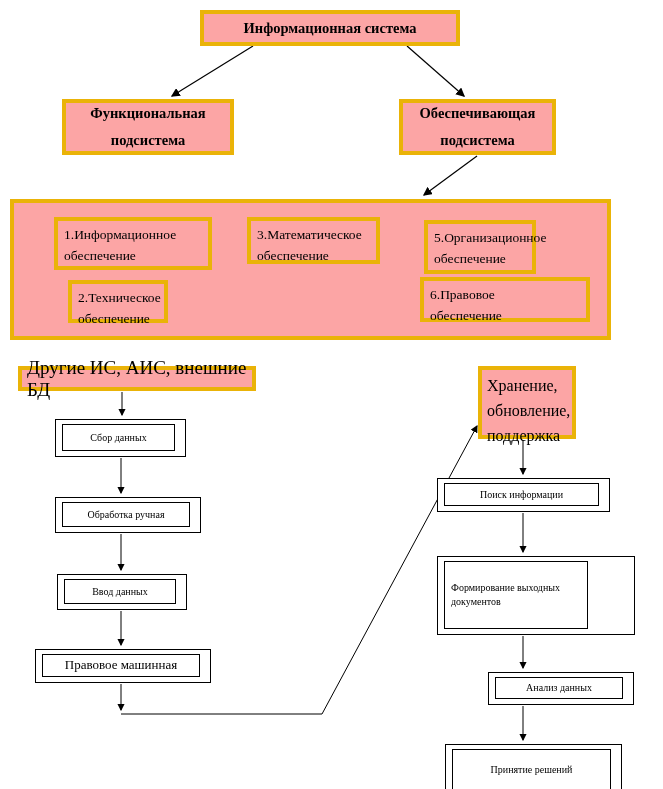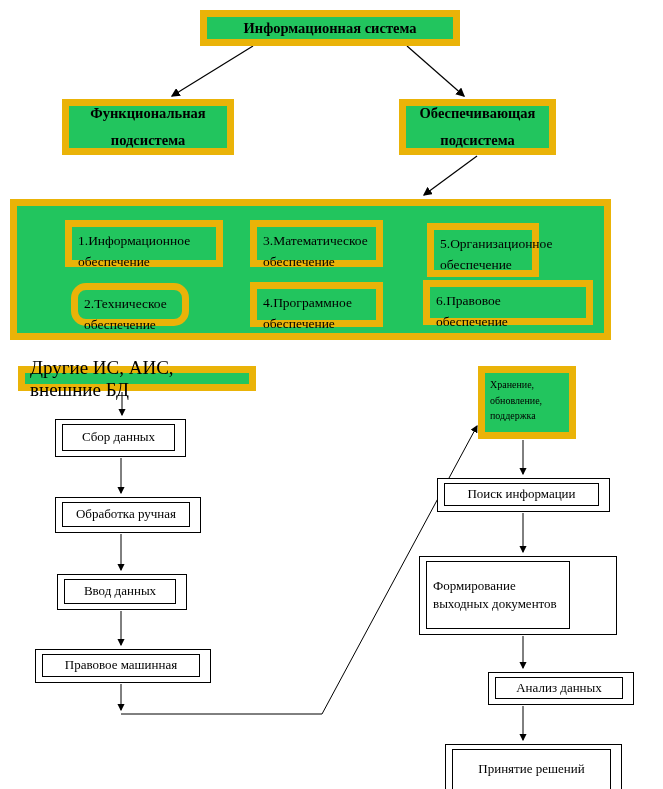--- a/index.html
+++ b/index.html
@@ -13,40 +13,40 @@
     width:663px; height:789px;
     background:#fff;
     overflow:hidden;
   }
   .svg-layer {
     position:absolute; left:0; top:0; width:663px; height:789px;
     pointer-events:none;
   }
   .node {
     position:absolute;
-    border:7px solid #eab308;
-    background:#22c55e;
+    border:4px solid #eab308;
+    background:#fca5a5;
   }
   .txt-c { display:flex; align-items:center; justify-content:center; text-align:center; }
   .hdr   { font-weight:bold; font-size:14.5px; }
   .two-line { line-height:27px; }
   .sub   { font-size:13.5px; line-height:1.55; padding:4px 6px; }
   .sub6  { padding-right:80px; }
   .line-box { font-size:19px; display:flex; align-items:center; padding-left:5px; }
-  .pad-box  { font-size:10px; line-height:1.55; padding:4px 5px; }
+  .pad-box  { font-size:16px; line-height:1.55; padding:4px 5px; }
   .stack {
     position:absolute;
     border:1px solid #000;
     background:#fff;
   }
   .stack > .inner {
     position:absolute; left:6px; top:4px; right:10px; bottom:5px;
     border:1px solid #000; background:#fff;
     display:flex; align-items:center; justify-content:center;
-    text-align:center; font-size:13px; line-height:1.4;
+    text-align:center; font-size:10px; line-height:1.4;
   }
   .stack.forming > .inner {
     right:46px; justify-content:flex-start; text-align:left; padding:0 6px;
   }
   .stack.machine > .inner { font-size:13px; }
 </style>
 </head>
 <body>
 
 <div class="canvas">
@@ -72,25 +72,24 @@
     <line x1="523" y1="706" x2="523" y2="740" stroke="#000" stroke-width="1" marker-end="url(#arrow)"></line>
   </svg>
 
   <div class="node txt-c hdr" style="left:200px; top:10px; width:260px; height:36px;">Информационная система</div>
 
   <div class="node txt-c hdr two-line" style="left:62px; top:99px; width:172px; height:56px;">Функциональная подсистема</div>
 
   <div class="node txt-c hdr two-line" style="left:399px; top:99px; width:157px; height:56px;">Обеспечивающая подсистема</div>
 
   <div class="node" style="left:10px; top:199px; width:601px; height:141px;">
-    <div class="node sub" style="left:48px; top:14px; width:158px; height:47px;">1.Информационное обеспечение</div>
+    <div class="node sub" style="left:40px; top:14px; width:158px; height:53px;">1.Информационное обеспечение</div>
     <div class="node sub" style="left:233px; top:14px; width:133px; height:47px;">3.Математическое обеспечение</div>
     <div class="node sub" style="left:410px; top:17px; width:112px; height:54px;">5.Организационное обеспечение</div>
-    <div class="node sub" style="left:54px; top:77px; width:118px; height:43px;border-radius:15px;">2.Техническое обеспечение</div>
-    <div class="node sub" style="left:233px; top:76px; width:133px; height:45px;">4.Программное обеспечение</div>
+    <div class="node sub" style="left:54px; top:77px; width:100px; height:43px;">2.Техническое обеспечение</div>
     <div class="node sub sub6" style="left:406px; top:74px; width:170px; height:45px;">6.Правовое обеспечение</div>
   </div>
 
   <div class="node line-box" style="left:18px; top:366px; width:238px; height:25px;">Другие ИС, АИС, внешние БД</div>
 
   <div class="stack" style="left:55px; top:419px; width:131px; height:38px;">
     <div class="inner">Сбор данных</div>
   </div>
 
   <div class="stack" style="left:55px; top:497px; width:146px; height:36px;">
@@ -104,21 +103,21 @@
   <div class="stack machine" style="left:35px; top:649px; width:176px; height:34px;">
     <div class="inner">Правовое машинная</div>
   </div>
 
   <div class="node pad-box" style="left:478px; top:366px; width:98px; height:73px;">Хранение, обновление, поддержка</div>
 
   <div class="stack" style="left:437px; top:478px; width:173px; height:34px;">
     <div class="inner">Поиск информации</div>
   </div>
 
-  <div class="stack forming" style="left:419px; top:556px; width:198px; height:79px;">
+  <div class="stack forming" style="left:437px; top:556px; width:198px; height:79px;">
     <div class="inner">Формирование выходных документов</div>
   </div>
 
   <div class="stack" style="left:453px; top:672px; width:146px; height:33px;margin-left:35px;">
     <div class="inner">Анализ данных</div>
   </div>
 
   <div class="stack" style="left:445px; top:744px; width:177px; height:52px;">
     <div class="inner">Принятие решений</div>
   </div>

